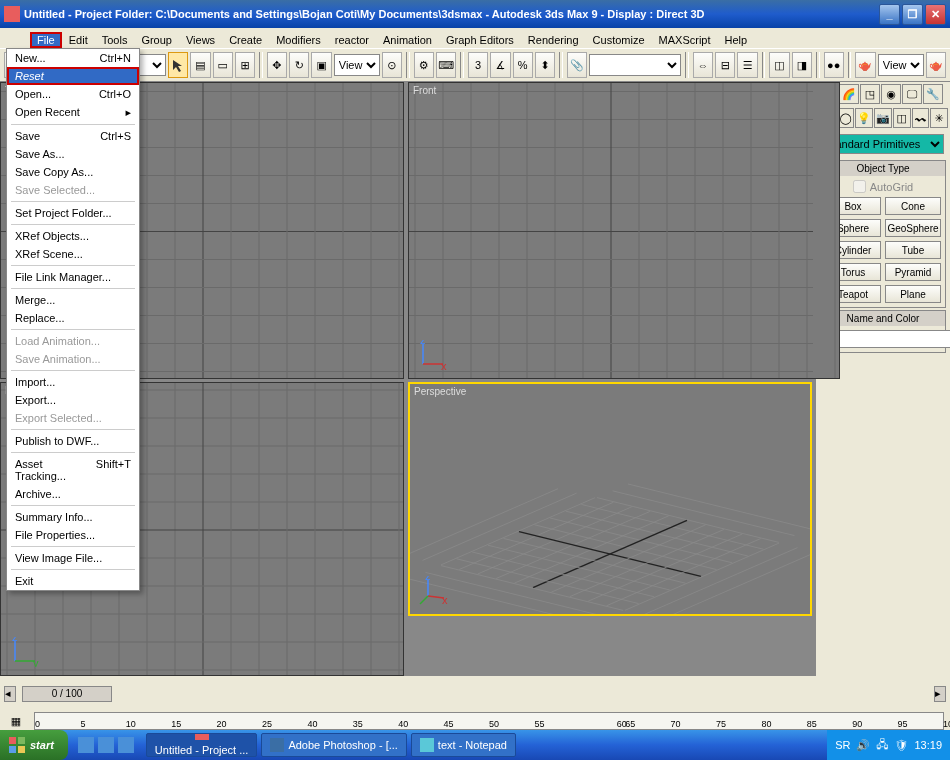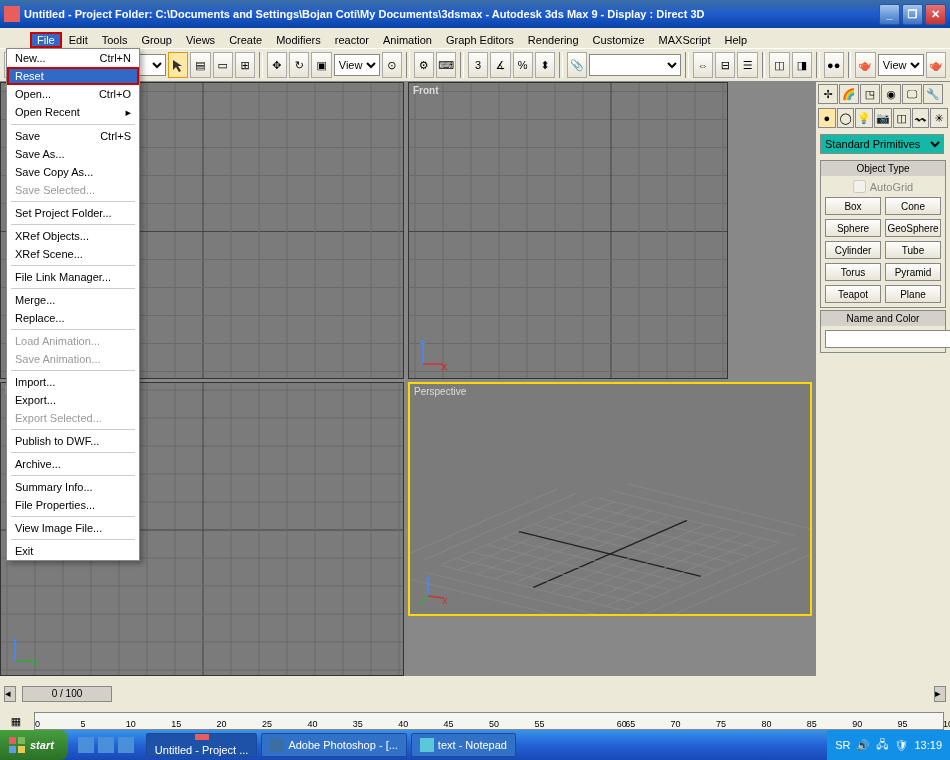--- a/index.html
+++ b/index.html
@@ -24,34 +24,34 @@
 .tb-btn.active { background: #ffe8a6; border: 1px solid #dd9911; }
 .tb-sep { width: 4px; height: 26px; border-left: 1px solid #888; border-right: 1px solid #fff; margin: 0 2px; }
 .tb-select { height: 22px; font-size: 11px; border: 1px solid #888; background: white; }
 .tb-select.wide { width: 120px; }
 
 
 .workspace { display: flex; height: 594px; }
 .viewports { flex: 1; position: relative; background: #888; }
 .viewport { position: absolute; background: #7b7b7b; border: 1px solid #333; }
 .viewport.top-left { left: 0; top: 0; width: 404px; height: 297px; }
-.viewport.top-right { left: 408px; top: 0; width: 320px; height: 297px; font-weight: bold; }
+.viewport.top-right { left: 408px; top: 0; width: 432px; height: 297px; }
 .viewport.bot-left { left: 0; top: 300px; width: 404px; height: 294px; }
 .viewport.bot-right { left: 408px; top: 300px; width: 404px; height: 234px; border: 2px solid #ffd700; }
 .vp-label { position: absolute; top: 2px; left: 4px; color: #ddd; font-size: 10px; }
 .vp-grid { position: absolute; inset: 0; }
 .vp-grid line { stroke: #6a6a6a; stroke-width: 1; }
 .vp-grid line.major { stroke: #444; }
 .vp-axis { position: absolute; bottom: 8px; left: 8px; }
 .perspective-grid { position: absolute; inset: 0; }
 
 
 .file-menu { position: absolute; left: 6px; top: 48px; width: 134px; background: #fff; border: 1px solid #888; box-shadow: 3px 3px 5px rgba(0,0,0,0.3); z-index: 1000; }
 .menu-item { padding: 3px 8px; cursor: pointer; display: flex; justify-content: space-between; }
-.menu-item.highlighted { background: #316ac5; color: white; border: 2px solid #cc0000; padding: 1px 6px; }
+.menu-item.highlighted { background: #316ac5; color: white; border: 2px solid #cc0000; padding: 1px 6px; font-style: italic; }
 .menu-item.disabled { color: #999; cursor: default; }
 .menu-sep { height: 1px; background: #ccc; margin: 2px 4px; }
 
 
 .sidepanel { width: 135px; background: #ece9d8; border-left: 1px solid #888; }
 .sp-tabrow { height: 24px; display: flex; gap: 1px; padding: 2px; }
 .sp-tab { width: 20px; height: 20px; border: 1px solid #888; background: #ece9d8; display: flex; align-items: center; justify-content: center; cursor: pointer; }
 .sp-tab.active { background: #ffe8a6; }
 .sp-select { width: 124px; margin: 4px; height: 20px; border: 1px solid #888; background: #14b8a6; }
 .sp-rollout { margin: 2px 4px; border: 1px solid #888; }
@@ -518,20 +518,24 @@
     </div>
     <div class="menu-item disabled">
       <span>Export Selected...</span>
     </div>
     <div class="menu-sep"></div>
     <div class="menu-item">
       <span>Publish to DWF...</span>
     </div>
     <div class="menu-sep"></div>
     <div class="menu-item">
+      <span>Asset Tracking...</span>
+      <span>Shift+T</span>
+    </div>
+    <div class="menu-item">
       <span>Archive...</span>
     </div>
     <div class="menu-sep"></div>
     <div class="menu-item">
       <span>Summary Info...</span>
     </div>
     <div class="menu-item">
       <span>File Properties...</span>
     </div>
     <div class="menu-sep"></div>

